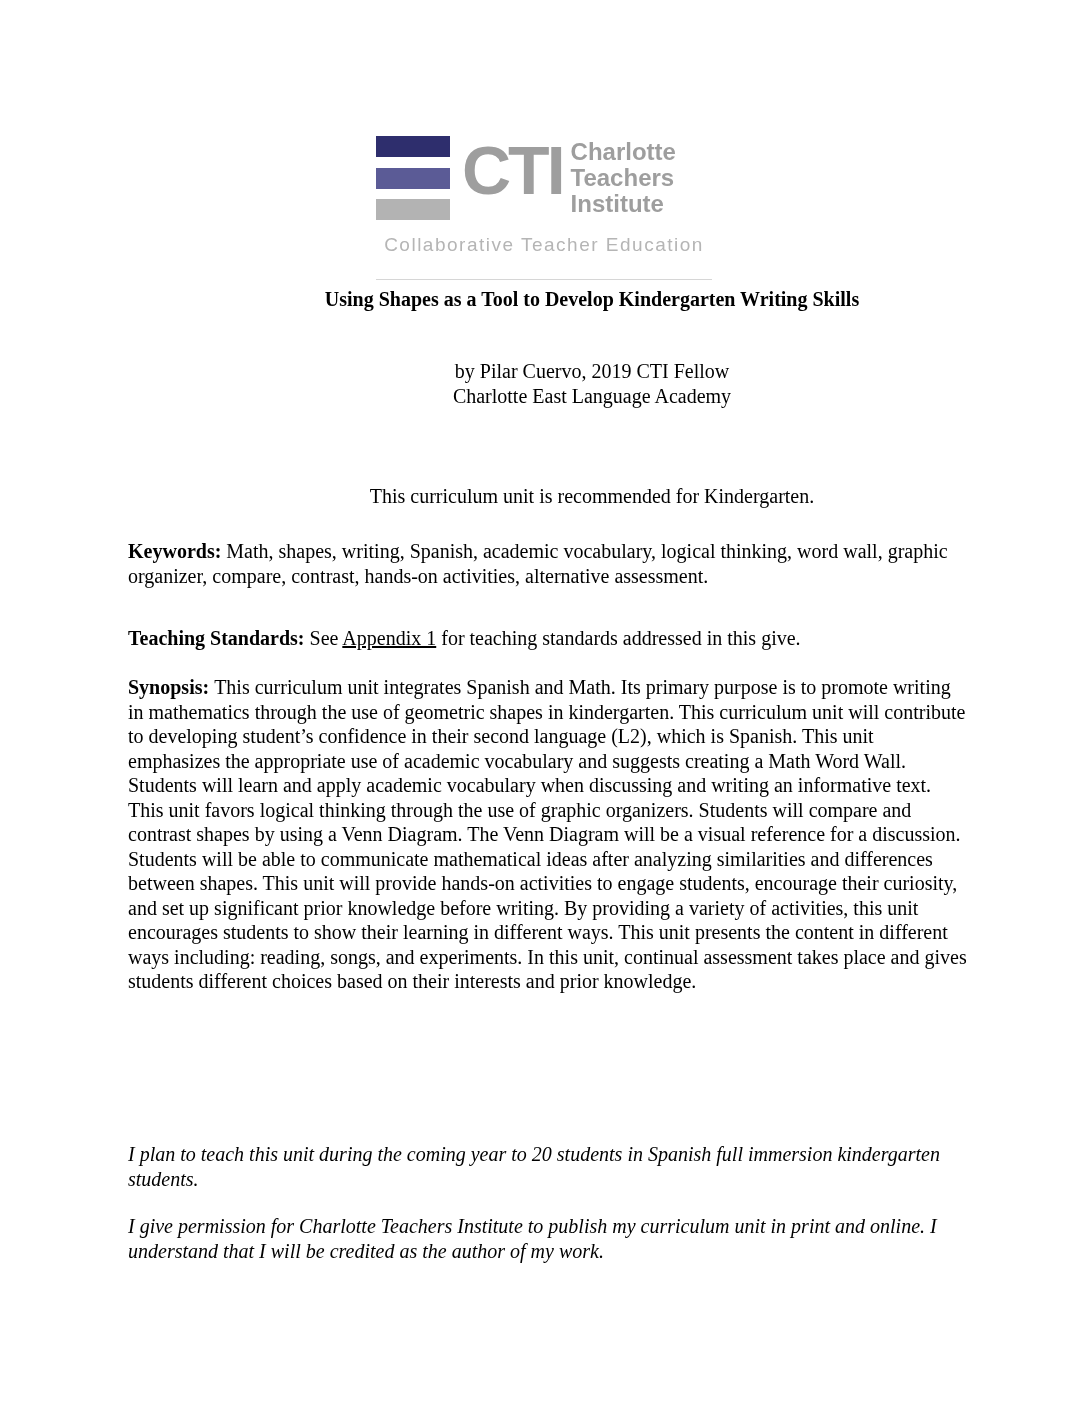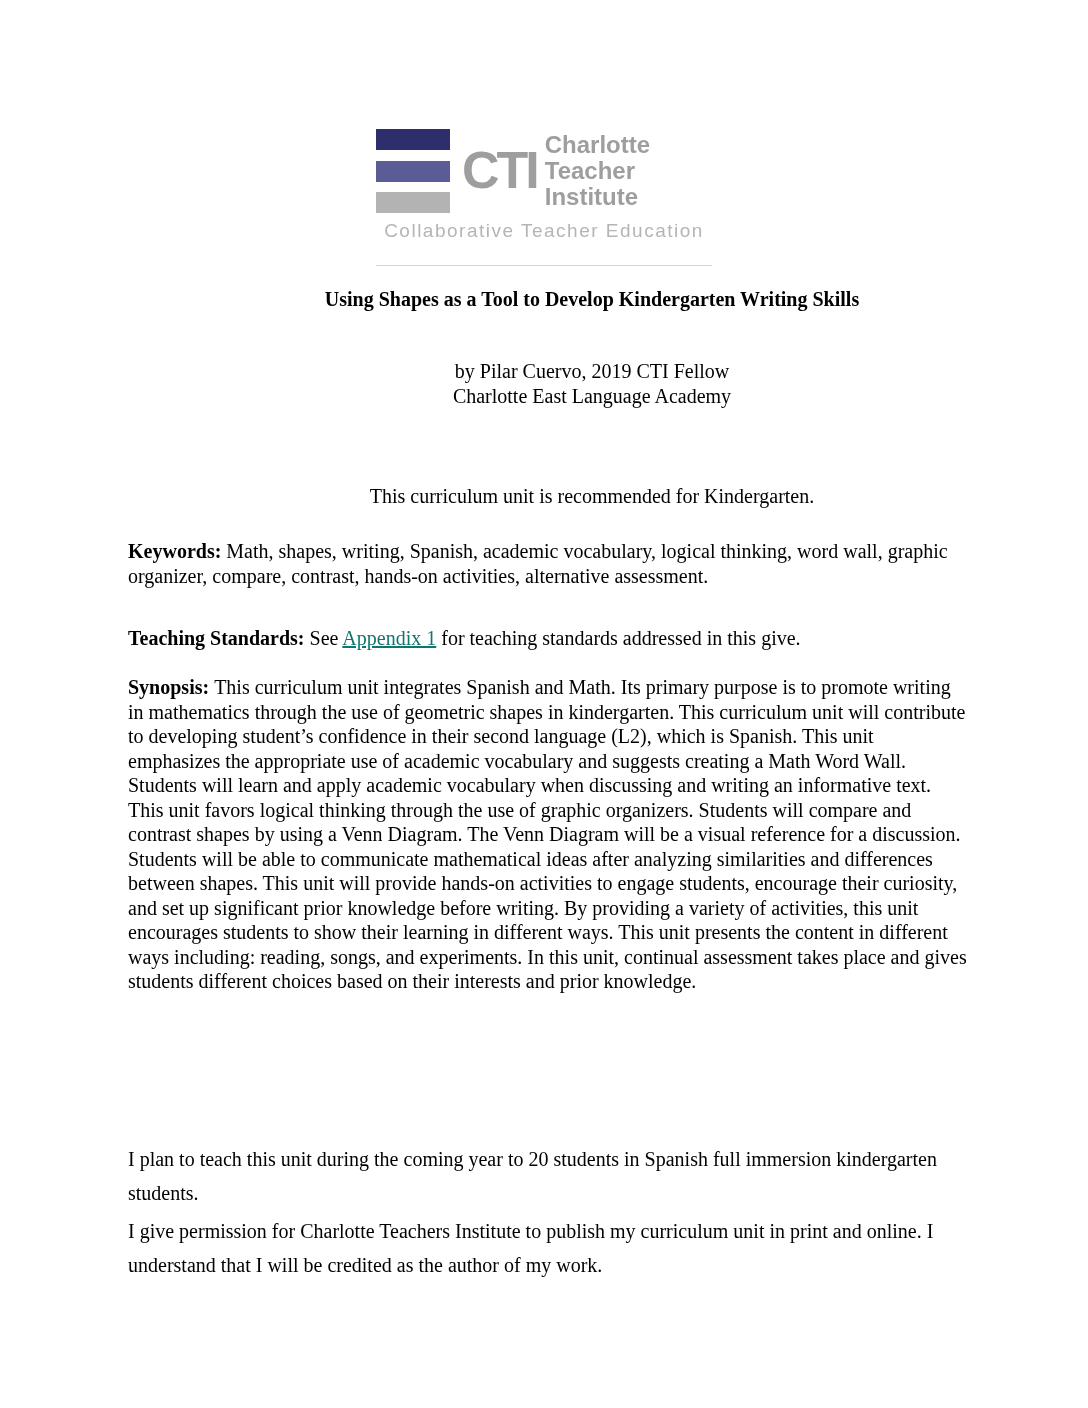--- a/index.html
+++ b/index.html
@@ -36,24 +36,24 @@
     flex-direction: column;
     justify-content: space-between;
     width: 74px;
     height: 84px;
     flex: 0 0 auto;
   }
   .logo-bar { height: 21px; }
   .logo-acronym {
     font-family: "Liberation Sans", sans-serif;
     font-weight: bold;
-    font-size: 52px;
+    font-size: 68px;
     line-height: 84px;
     letter-spacing: -3px;
-    margin: 0 8px 2px 12px;
+    margin: 0 8px 16px 12px;
   }
   .logo-org {
     display: flex;
     flex-direction: column;
     justify-content: center;
     font-family: "Liberation Sans", sans-serif;
     font-weight: bold;
     font-size: 24px;
     line-height: 26px;
   }
@@ -84,21 +84,21 @@
   .recommendation { top: 484px; }
 
   .body-block {
     position: absolute;
     left: 128px;
     width: 842px;
   }
   .keywords { top: 531px; margin-top: 8px; }
   .teaching { top: 606px; }
   .synopsis { top: 655px; }
-  .statement { line-height: 34px; width: 838px; }
+  .statement { font-style: italic; line-height: 25px; width: 838px; }
   .statement-plan { top: 1122px; }
   .statement-permission { top: 1194px; }
 
   .bold-label { font-weight: bold; }
   .synopsis .bold-label { margin-right: 5px; text-align: center; }
   .appendix-link { text-decoration: underline; cursor: pointer; }
 </style>
 </head>
 <body>
 
@@ -107,39 +107,39 @@
   <div class="logo">
     <div class="logo-main">
       <div class="logo-bars">
         <div class="logo-bar" style="background: rgb(46, 46, 109);"></div>
         <div class="logo-bar" style="background: rgb(91, 91, 150);"></div>
         <div class="logo-bar" style="background: rgb(179, 179, 179);"></div>
       </div>
       <div class="logo-acronym" style="color: rgb(158, 158, 158);">CTI</div>
       <div class="logo-org" style="color: rgb(158, 158, 158);">
         <span>Charlotte</span>
-        <span>Teacher</span>
+        <span>Teachers</span>
         <span>Institute</span>
       </div>
     </div>
     <div class="logo-tagline" style="color: rgb(181, 181, 181);">Collaborative Teacher Education</div>
   </div>
 
   <div class="centered doc-title">Using Shapes as a Tool to Develop Kindergarten Writing Skills</div>
 
   <div class="centered byline">
     <div>by Pilar Cuervo, 2019 CTI Fellow</div>
     <div>Charlotte East Language Academy</div>
   </div>
 
   <div class="centered recommendation">This curriculum unit is recommended for Kindergarten.</div>
 
   <p class="body-block keywords"><span class="bold-label">Keywords:</span><span> Math, shapes, writing, Spanish, academic vocabulary, logical thinking, word wall, graphic organizer, compare, contrast, hands-on activities, alternative assessment.</span></p>
 
-  <p class="body-block teaching"><span class="bold-label">Teaching Standards:</span><span> See </span><span class="appendix-link" style="color: #0f766e;">Appendix 1</span><span> for teaching standards addressed in this give.</span></p>
+  <p class="body-block teaching"><span class="bold-label">Teaching Standards:</span><span> See </span><span class="appendix-link" style="color: #000000;">Appendix 1</span><span> for teaching standards addressed in this give.</span></p>
 
   <p class="body-block synopsis"><span class="bold-label">Synopsis:</span><span>This curriculum unit integrates Spanish and Math. Its primary purpose is to promote writing in mathematics through the use of geometric shapes in kindergarten. This curriculum unit will contribute to developing student’s confidence in their second language (L2), which is Spanish. This unit emphasizes the appropriate use of academic vocabulary and suggests creating a Math Word Wall. Students will learn and apply academic vocabulary when discussing and writing an informative text. This unit favors logical thinking through the use of graphic organizers. Students will compare and contrast shapes by using a Venn Diagram. The Venn Diagram will be a visual reference for a discussion. Students will be able to communicate mathematical ideas after analyzing similarities and differences between shapes. This unit will provide hands-on activities to engage students, encourage their curiosity, and set up significant prior knowledge before writing. By providing a variety of activities, this unit encourages students to show their learning in different ways. This unit presents the content in different ways including: reading, songs, and experiments. In this unit, continual assessment takes place and gives students different choices based on their interests and prior knowledge.</span></p>
 
   <p class="body-block statement statement-plan">I plan to teach this unit during the coming year to 20 students in Spanish full immersion kindergarten students.</p>
 
   <p class="body-block statement statement-permission">I give permission for Charlotte Teachers Institute to publish my curriculum unit in print and online. I understand that I will be credited as the author of my work.</p>
 
 </div>
 
 </body></html>

